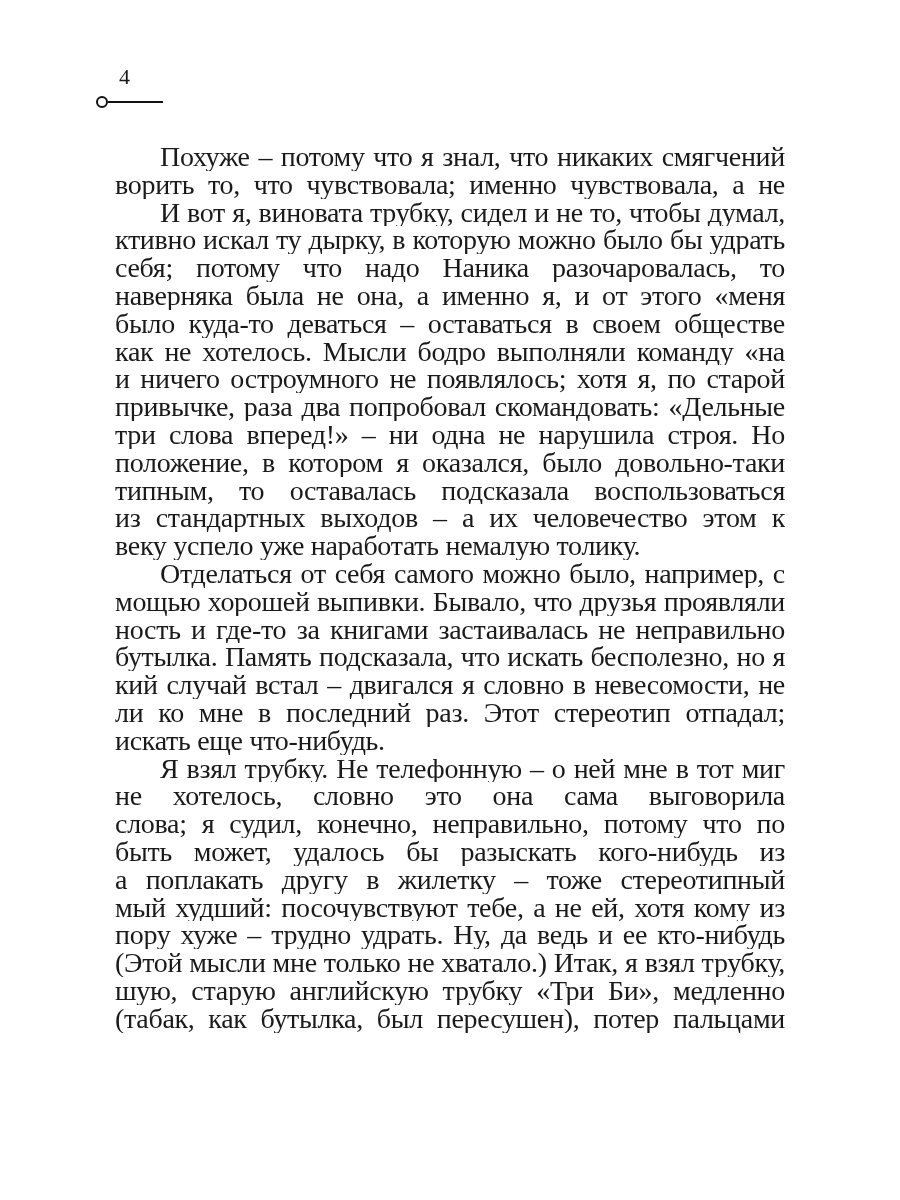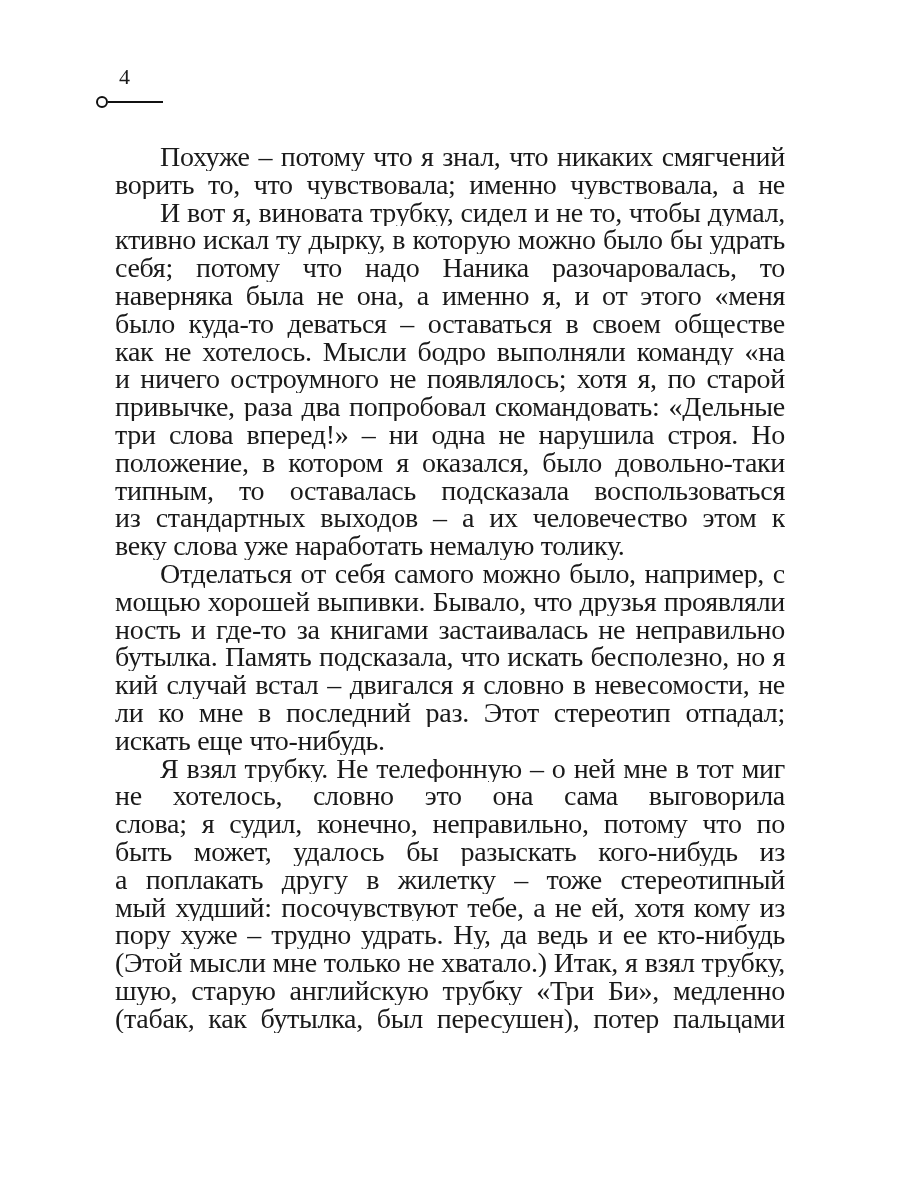--- a/index.html
+++ b/index.html
@@ -97,21 +97,21 @@
         <div class="line">себя; потому что надо Наника разочаровалась, то виновата в этом</div>
         <div class="line">наверняка была не она, а именно я, и от этого «меня самого» надо</div>
         <div class="line">было куда-то деваться – оставаться в своем обществе мне ну ни-</div>
         <div class="line">как не хотелось. Мысли бодро выполняли команду «на месте»,</div>
         <div class="line">и ничего остроумного не появлялось; хотя я, по старой армейской</div>
         <div class="line">привычке, раза два попробовал скомандовать: «Дельные мысли,</div>
         <div class="line">три слова вперед!» – ни одна не нарушила строя. Но поскольку</div>
         <div class="line">положение, в котором я оказался, было довольно-таки стерео-</div>
         <div class="line">типным, то оставалась подсказала воспользоваться каким-то</div>
         <div class="line">из стандартных выходов – а их человечество этом к двадцатому</div>
-        <div class="line para-end">веку слова уже наработать немалую толику.</div>
+        <div class="line para-end">веку успело уже наработать немалую толику.</div>
       </div>
       <div class="paragraph">
         <div class="line first">Отделаться от себя самого можно было, например, с по-</div>
         <div class="line">мощью хорошей выпивки. Бывало, что друзья проявляли скром-</div>
         <div class="line">ность и где-то за книгами застаивалась не неправильно ими</div>
         <div class="line">бутылка. Память подсказала, что искать бесполезно, но я на вся-</div>
         <div class="line">кий случай встал – двигался я словно в невесомости, не ощущая</div>
         <div class="line">ли ко мне в последний раз. Этот стереотип отпадал; сидел было</div>
         <div class="line para-end">искать еще что-нибудь.</div>
       </div>

